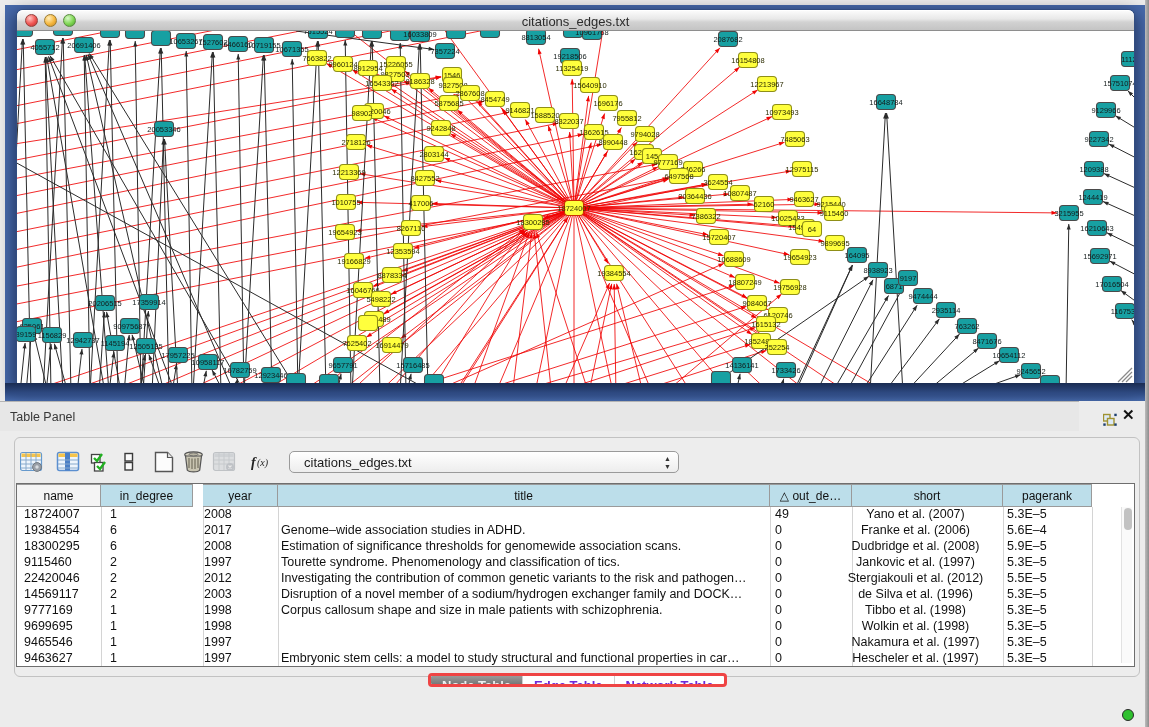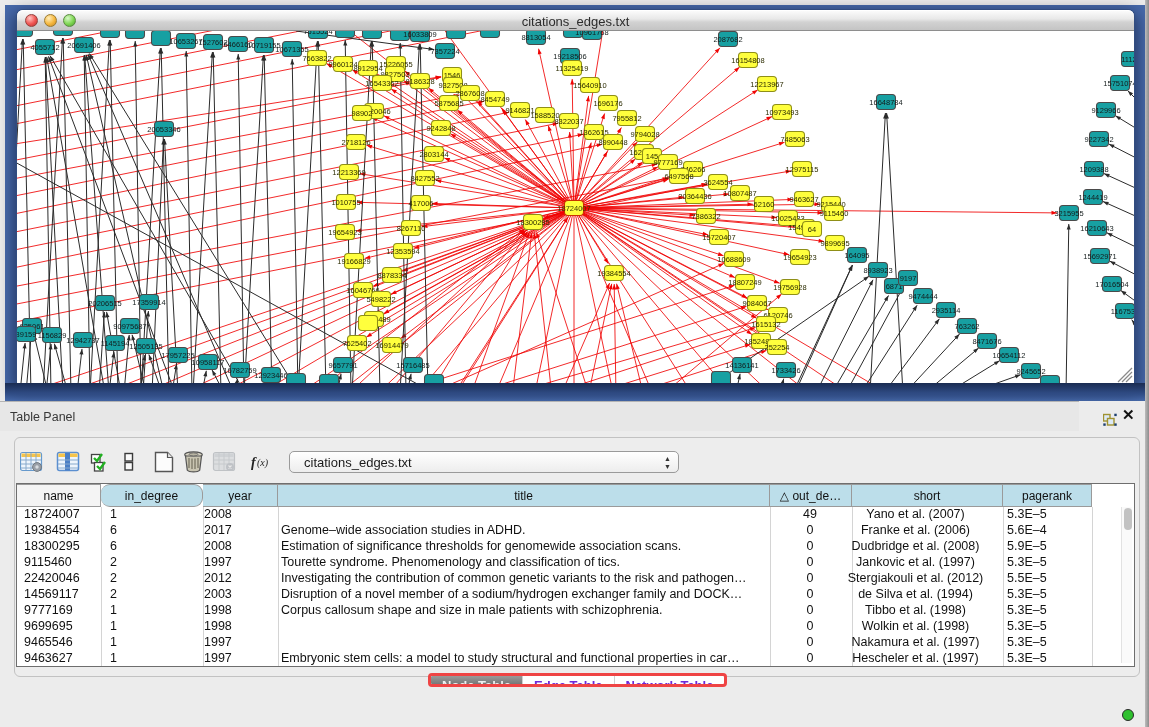--- a/index.html
+++ b/index.html
@@ -24,21 +24,21 @@
   border-radius:5px; background:linear-gradient(#ffffff,#ededed); font-size:13px; color:#1a1a1a; }
 .dropdown span { position:absolute; left:14px; top:3px; }
 .stepper { position:absolute; right:7px; top:3px; font-size:7px; color:#333; line-height:8px; text-align:center; }
 .tablebox { position:absolute; left:16px; top:483px; width:1119px; height:184px; background:#fff;
   border:1px solid #6e6e6e; }
 .thead { position:absolute; top:484px; height:23px; background:#bcdeea; border-top:1px solid #9a9a9a;
   border-bottom:1px solid #9a9a9a; border-right:1px solid #9a9a9a; font-size:12px; color:#111; text-align:center; line-height:22px; }
 .trow { position:absolute; left:16px; width:1105px; height:16px; font-size:12.5px; color:#111; }
 .trow span { position:absolute; top:0; white-space:nowrap; overflow:hidden; }
 .c0 { left:8px; width:76px; } .c1 { left:94px; width:90px; } .c2 { left:188px; width:70px; }
-.c3 { left:265px; width:488px; } .c4 { left:759px; width:70px;text-align:center; }
+.c3 { left:265px; width:488px; } .c4 { left:759px; width:70px; }
 .c5 { left:824px; width:151px; text-align:center; } .c6 { left:991px; width:90px; }
 .colline { position:absolute; top:507px; height:159px; width:1px; background:#d4d4d4; }
 .scrolltrack { position:absolute; left:1121px; top:507px; width:11px; height:156px; background:#fafafa;
   border-left:1px solid #e2e2e2; }
 .scrollthumb { position:absolute; left:1.5px; top:1px; width:8px; height:22px; background:#c2c2c2; border-radius:4px; }
 .tabs { position:absolute; left:428px; top:673px; height:14px; border:3px solid #ef4444; border-radius:4px;
   overflow:hidden; display:flex; font-size:13px; background:#fff; }
 .tab { padding:2px 11px 0 11px; height:100%; color:#6d28d9; font-weight:bold; }
 .tabsel { background:linear-gradient(#9a9a9a,#787878); color:#efefef; }
 .tabsep { width:1px; background:#cfcfcf; height:100%; }
@@ -827,21 +827,21 @@
   </g>
   <text x="231" y="15.5" font-size="14" font-style="italic" font-weight="bold" fill="#222" font-family="Liberation Serif,serif">f</text>
   <text x="237" y="15" font-size="10" font-style="italic" fill="#222" font-family="Liberation Serif,serif">(x)</text>
 </svg>
 <div class="dropdown">
     <span>citations_edges.txt</span>
     <div class="stepper">▲<br>▼</div>
   </div>
 <div class="tablebox"></div>
 <div class="thead" style="left:17px;width:84px;background:#f4f4f4;">name</div>
-<div class="thead" style="left:101px;width:102px;border-radius:9px;">in_degree</div>
+<div class="thead" style="left:101px;width:92px;">in_degree</div>
 <div class="thead" style="left:203px;width:75px;">year</div>
 <div class="thead" style="left:278px;width:492px;">title</div>
 <div class="thead" style="left:770px;width:82px;">△ out_de…</div>
 <div class="thead" style="left:852px;width:151px;">short</div>
 <div class="thead" style="left:1003px;width:89px;">pagerank</div>
 <div class="colline" style="left:101px"></div>
 <div class="colline" style="left:203px"></div>
 <div class="colline" style="left:278px"></div>
 <div class="colline" style="left:770px"></div>
 <div class="colline" style="left:852px"></div>
@@ -890,21 +890,21 @@
     <span class="c4">0</span>
     <span class="c5">Stergiakouli et al. (2012)</span>
     <span class="c6">5.5E–5</span>
   </div>
 <div class="trow" style="top:587px">
     <span class="c0">14569117</span>
     <span class="c1">2</span>
     <span class="c2">2003</span>
     <span class="c3">Disruption of a novel member of a sodium/hydrogen exchanger family and DOCK…</span>
     <span class="c4">0</span>
-    <span class="c5">de Silva et al. (1994)</span>
+    <span class="c5">de Silva et al. (1996)</span>
     <span class="c6">5.3E–5</span>
   </div>
 <div class="trow" style="top:603px">
     <span class="c0">9777169</span>
     <span class="c1">1</span>
     <span class="c2">1998</span>
     <span class="c3">Corpus callosum shape and size in male patients with schizophrenia.</span>
     <span class="c4">0</span>
     <span class="c5">Tibbo et al. (1998)</span>
     <span class="c6">5.3E–5</span>

